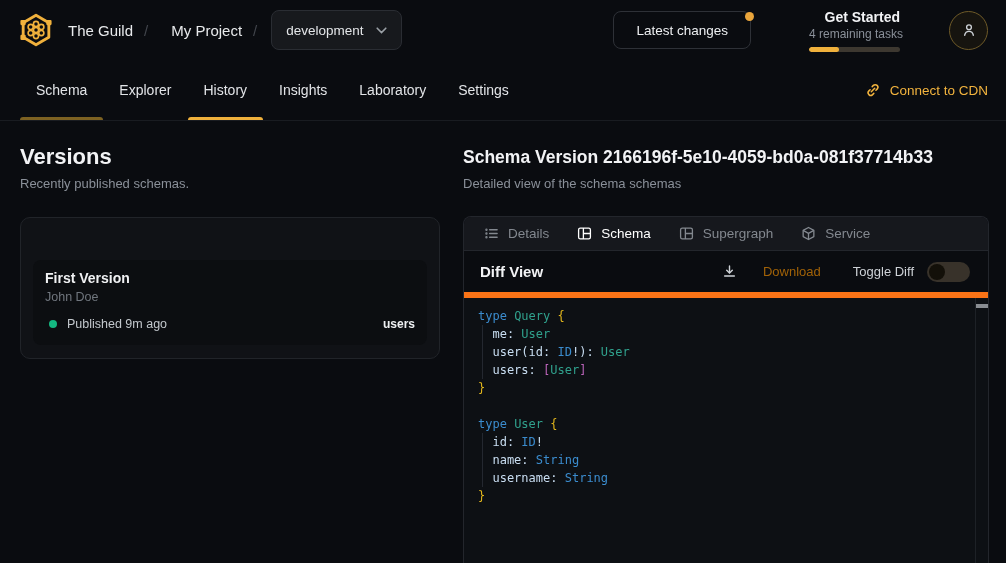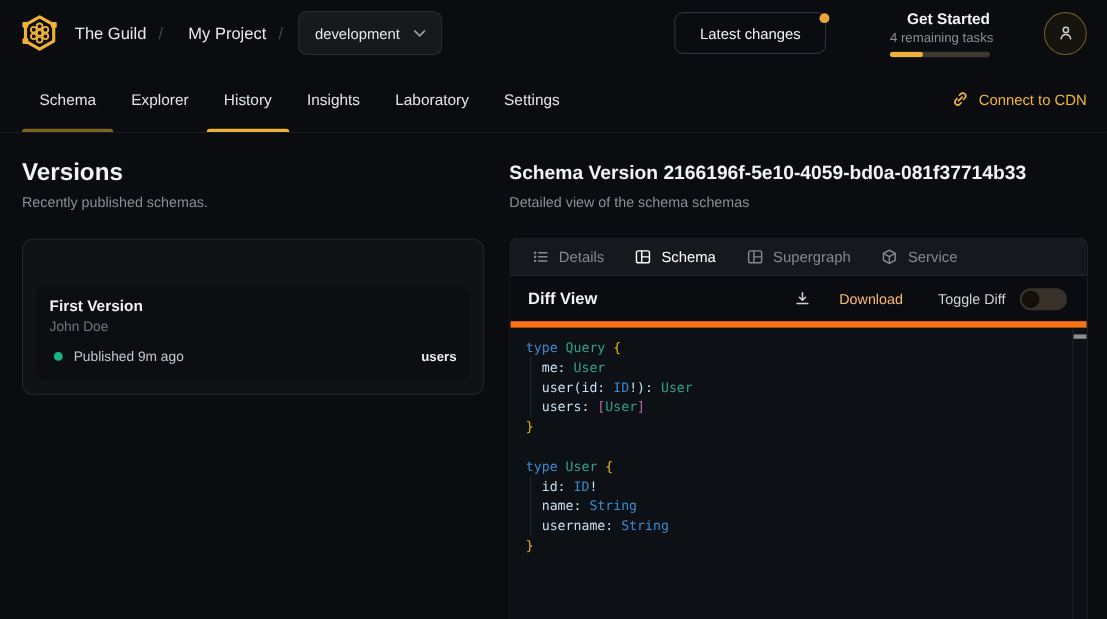--- a/index.html
+++ b/index.html
@@ -56,21 +56,21 @@
   .vc-service { margin-left:auto; font-size:12px; font-weight:bold; color:#eef0f2; }
 
   .rt-title { font-size:17.5px; font-weight:bold; color:#f2f3f5; line-height:22px; white-space:nowrap; }
   .panel { margin-top:25px; border:1px solid #23262c; border-bottom:none; border-radius:8px 8px 0 0; flex:1; display:flex; flex-direction:column; overflow:hidden; }
   .tabstrip { height:34px; flex:none; background:#16181d; border-bottom:1px solid #23262c; display:flex; align-items:center; padding-left:20px; gap:28px; }
   .dtab { display:flex; align-items:center; gap:9px; font-size:13.5px; color:#83888f; cursor:pointer; }
   .dtab.active { color:#ffffff; }
   .diffbar { height:47px; flex:none; display:flex; align-items:center; padding:0 18px 0 16px; border-bottom:6px solid #f97316; background:#0a0c10; }
   .diff-title { font-size:15px; font-weight:bold; color:#f2f3f5; }
   .spacer { flex:1; }
-  .download-btn { display:flex; align-items:center; gap:26px; color:#fdba74; font-size:13px; margin-right:32px; cursor:pointer; }
+  .download-btn { display:flex; align-items:center; gap:26px; color:#a16207; font-size:13px; margin-right:32px; cursor:pointer; }
   .toggle-label { color:#ced2d7; font-size:13px; margin-right:13px; }
   .switch { width:43px; height:20px; border-radius:10px; background:#38322a; position:relative; cursor:pointer; flex:none; }
   .knob { position:absolute; top:2px; left:2px; width:16px; height:16px; border-radius:50%; background:#131009; }
 
   .codewrap { flex:1; position:relative; background:#0d1014; overflow:hidden; }
   pre.code { margin:0; padding:9px 26px 9px 14px; font-family:"DejaVu Sans Mono", monospace; font-size:12px; line-height:18px; }
   .cl { height:18px; white-space:pre; }
   .guide { position:absolute; width:1px; background:#242830; left:18px; }
   .sb-gutter { position:absolute; top:0; right:0; bottom:0; width:13px; border-left:1px solid #1d2126; }
   .sb-thumb { position:absolute; top:6px; left:0; width:12px; height:4px; background:#898d92; }

